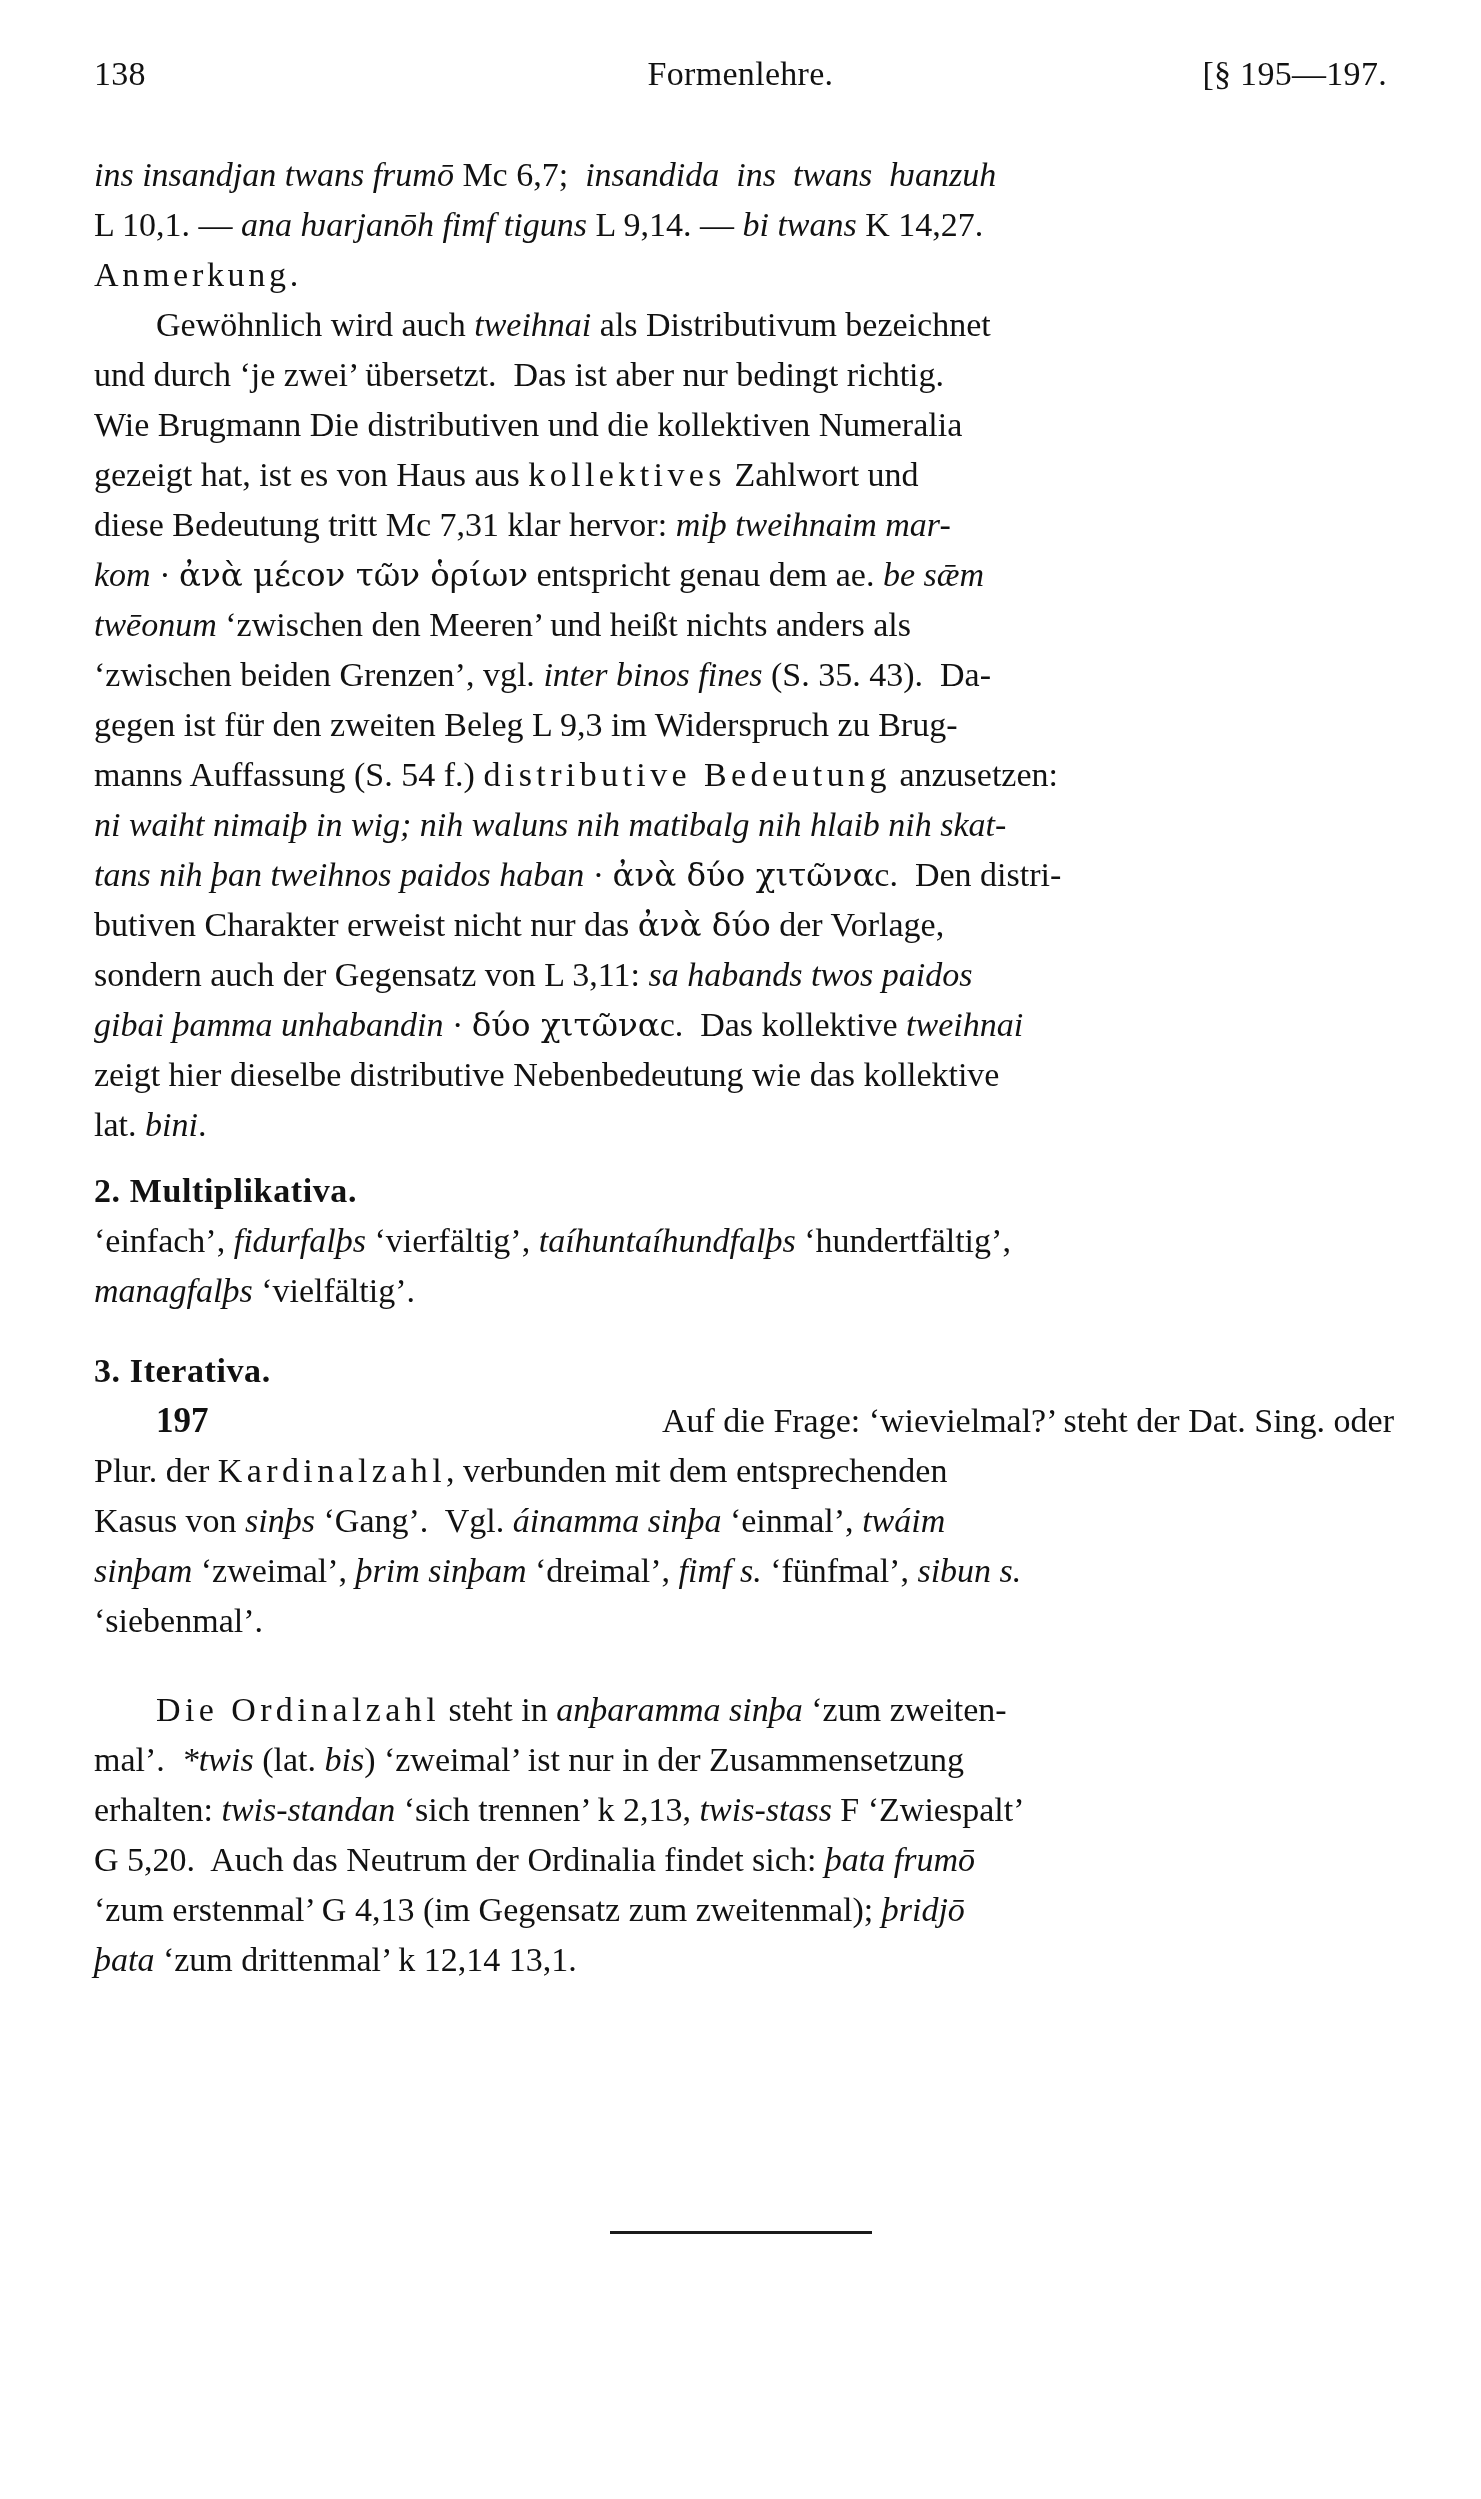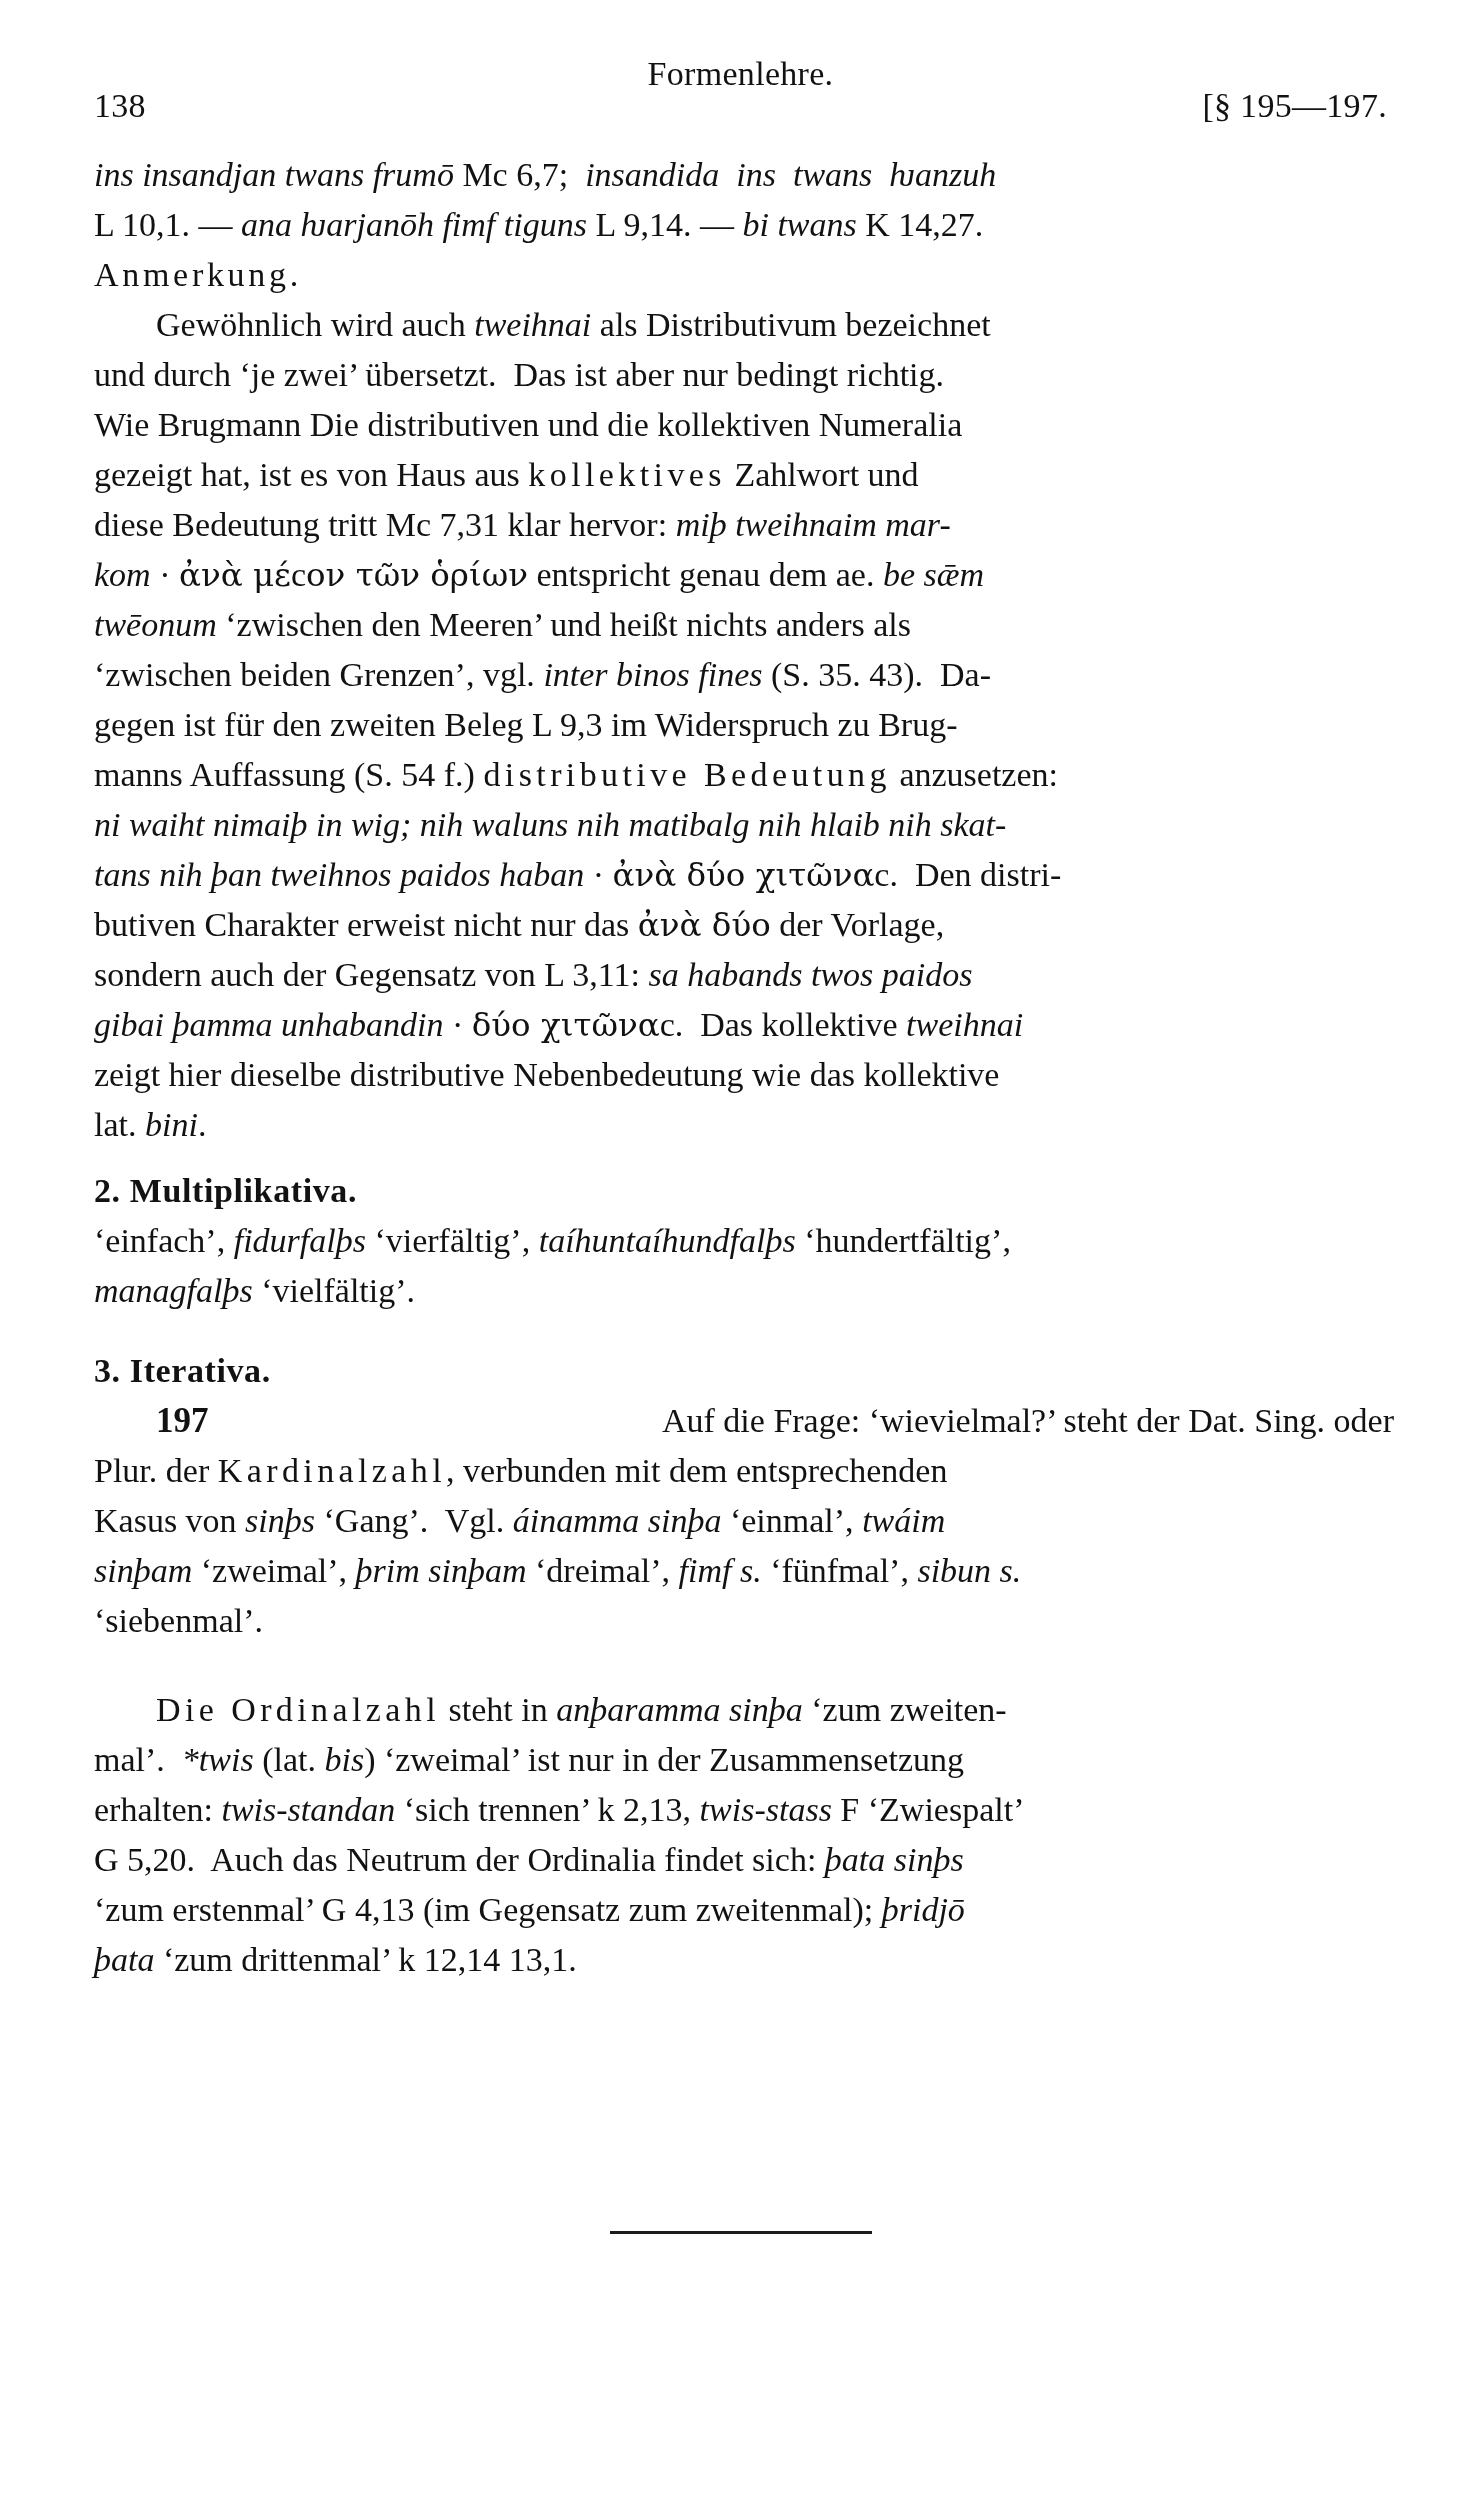--- a/index.html
+++ b/index.html
@@ -33,21 +33,20 @@
     height: 44px;
     display: flex;
     align-items: baseline;
     justify-content: space-between;
     font-size: 34px;
     letter-spacing: 0.3px;
   }
   .running-head .folio {
     flex: 0 0 auto;
     text-align: left;
-    margin-top: 32px;
   }
   .running-head .head-title {
     position: absolute;
     left: 0;
     right: 0;
     text-align: center;
   }
   .running-head .head-ref {
     flex: 0 0 auto;
     margin-left: auto;
@@ -226,21 +225,21 @@
     <div class="tline just indent">
         <span><span class="sp">Die Ordinalzahl</span> steht in <i>anþaramma sinþa</i> ‘zum zweiten-</span>
       </div>
     <div class="tline just">
         <span>mal’.  <i>*twis</i> (lat. <i>bis</i>) ‘zweimal’ ist nur in der Zusammensetzung</span>
       </div>
     <div class="tline just">
         <span>erhalten: <i>twis-standan</i> ‘sich trennen’ k 2,13, <i>twis-stass</i> F ‘Zwiespalt’</span>
       </div>
     <div class="tline just">
-        <span>G 5,20.  Auch das Neutrum der Ordinalia findet sich: <i>þata sinþs</i></span>
+        <span>G 5,20.  Auch das Neutrum der Ordinalia findet sich: <i>þata frumō</i></span>
       </div>
     <div class="tline just">
         <span>‘zum erstenmal’ G 4,13 (im Gegensatz zum zweitenmal); <i>þridjō</i></span>
       </div>
     <div class="tline"><span><i>þata</i> ‘zum drittenmal’ k 12,14 13,1.</span></div>
 
   </div>
 
   <div class="rule"></div>
 

